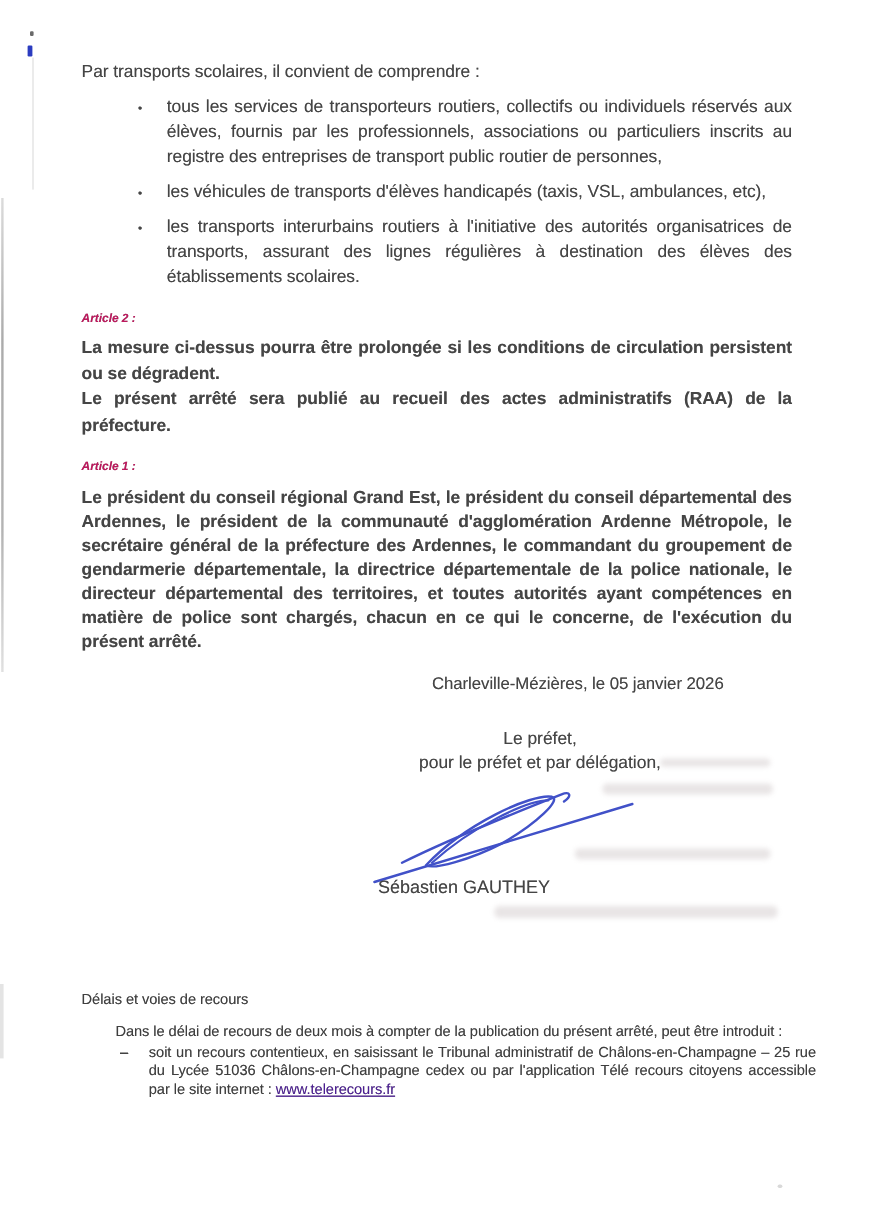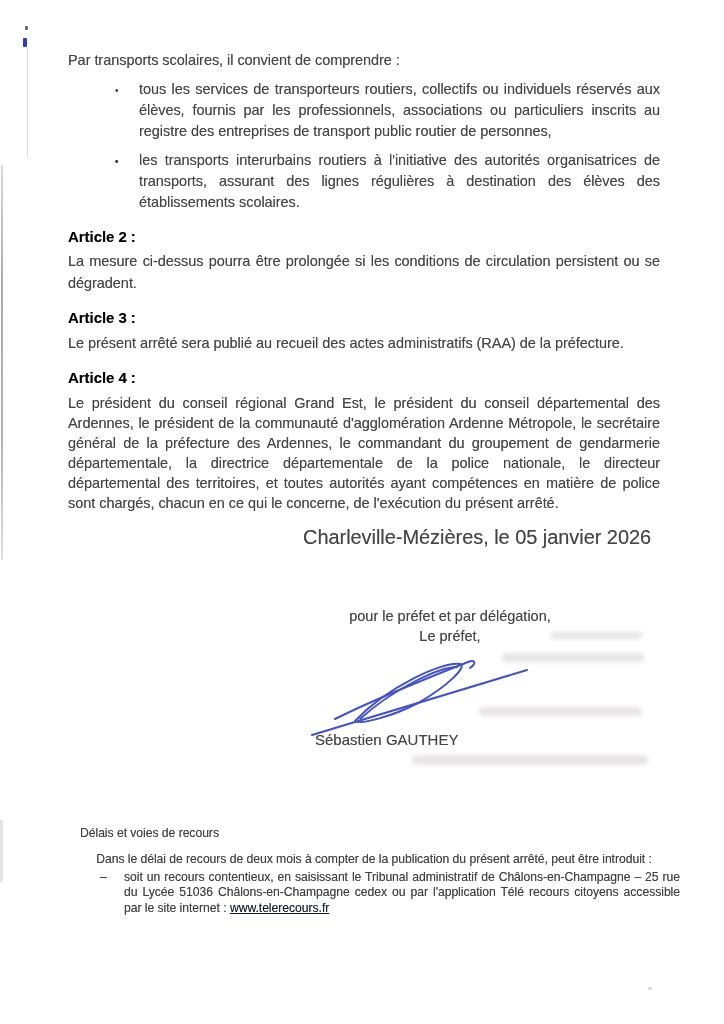--- a/index.html
+++ b/index.html
@@ -31,30 +31,31 @@
     margin: 0 0 8px 0;
     text-align: justify;
     line-height: 21px;
   }
   ul.bullets li .marker {
     position: absolute; left: 47px; top: 1px;
     font-size: 10px; color: #454545;
   }
   .article-title {
     margin: 13px 0 4px 0;
-    font-weight: 700; 
-    font-size: 15px; color: #000000;
+    font-weight: 700; font-style: italic;
+    font-size: 10px; color: #be185d;
   }
-  .article-body { margin: 0; text-align: justify; }
+  .article-body { margin: 0; text-align: justify; font-weight: bold; }
   .article-body.tight { line-height: 20px; }
   .dateline {
     margin: 14px 0 0 0;
     padding-left: 235px;
-    font-size: 20px;
+    font-size: 14px;
     white-space: nowrap;
+    text-align: center;
   }
 
   
   .closing {
     position: absolute; left: 320px; top: 606px;
     width: 260px; text-align: center;
     font-size: 14.5px; line-height: 20px;
   }
   .signature-svg { position: absolute; left: 305px; top: 653px; }
   .signatory {
@@ -63,30 +64,30 @@
     font-size: 15px;
   }
 
   
   .footer {
     position: absolute; left: 68px; top: 826px;
     width: 612px;
     font-size: 12.2px; line-height: 15.8px;
     letter-spacing: -0.05px; color: #3f3f3f;
   }
-  .footer-heading { margin: 0 0 10px 12px; }
+  .footer-heading { margin: 0 0 10px 0; }
   .footer-intro { margin: 0 0 2px 0; text-align: center; }
   .footer-item {
     position: relative;
     padding-left: 56px;
     margin: 0;
     text-align: justify;
   }
   .footer-item .dash { position: absolute; left: 32px; top: 0; }
-  .recourse-link { color: #0f172a; }
+  .recourse-link { color: #4c1d95; }
 
   
   .artifact { position: absolute; }
   .edge-line-dark {
     left: 1px; top: 165px; width: 2px; height: 395px;
     background: linear-gradient(#cfcfcf, #8f8f8f 30%, #9a9a9a 70%, #d6d6d6);
     opacity: 0.75;
   }
   .edge-line-light { left: 27px; top: 48px; width: 1px; height: 110px; background: #dedede; }
   .edge-streak { left: 0; top: 820px; width: 3px; height: 62px; background: #d8d8d8; opacity: .7; }
@@ -126,42 +127,42 @@
   <div class="body-text">
     <p class="intro">Par transports scolaires, il convient de comprendre :</p>
 
     <ul class="bullets">
       <li>
         <span class="marker">•</span>
         <span>tous les services de transporteurs routiers, collectifs ou individuels réservés aux élèves, fournis par les professionnels, associations ou particuliers inscrits au registre des entreprises de transport public routier de personnes,</span>
       </li>
       <li>
         <span class="marker">•</span>
+        <span>les véhicules de transports d'élèves handicapés (taxis, VSL, ambulances, etc),</span>
       </li>
       <li>
         <span class="marker">•</span>
         <span>les transports interurbains routiers à l'initiative des autorités organisatrices de transports, assurant des lignes régulières à destination des élèves des établissements scolaires.</span>
       </li>
     </ul>
 
     <p class="article-title">Article 2 :</p>
     <p class="article-body">La mesure ci-dessus pourra être prolongée si les conditions de circulation persistent ou se dégradent.</p>
 
-    <p class="article-title">Article 3 :</p>
     <p class="article-body">Le présent arrêté sera publié au recueil des actes administratifs (RAA) de la préfecture.</p>
 
-    <p class="article-title">Article 4 :</p>
+    <p class="article-title">Article 1 :</p>
     <p class="article-body tight">Le président du conseil régional Grand Est, le président du conseil départemental des Ardennes, le président de la communauté d'agglomération Ardenne Métropole, le secrétaire général de la préfecture des Ardennes, le commandant du groupement de gendarmerie départementale, la directrice départementale de la police nationale, le directeur départemental des territoires, et toutes autorités ayant compétences en matière de police sont chargés, chacun en ce qui le concerne, de l'exécution du présent arrêté.</p>
 
     <p class="dateline">Charleville-Mézières, le 05 janvier 2026</p>
   </div>
 
   <div class="closing">
+    <div>Le préfet,</div>
     <div>pour le préfet et par délégation,</div>
-    <div>Le préfet,</div>
   </div>
 
   <svg class="signature-svg" width="230" height="90" viewBox="0 0 230 90" fill="none" xmlns="http://www.w3.org/2000/svg">
     <path d="M7,82 L222,17" stroke="#4151c8" stroke-width="2" stroke-linecap="round"></path>
     <path d="M30,66 C62,50 125,24 163,9 C170,6 172,10 165,15" stroke="#4151c8" stroke-width="2" stroke-linecap="round"></path>
     <path d="M50,68 C82,34 138,8 155,11 C163,13 143,33 113,50 C88,63 56,72 50,68 Z" stroke="#4151c8" stroke-width="2" stroke-linejoin="round"></path>
     <path d="M55,66 C88,36 134,14 152,14" stroke="#4151c8" stroke-width="1.8" stroke-linecap="round"></path>
   </svg>
 
   <div class="signatory">Sébastien GAUTHEY</div>

